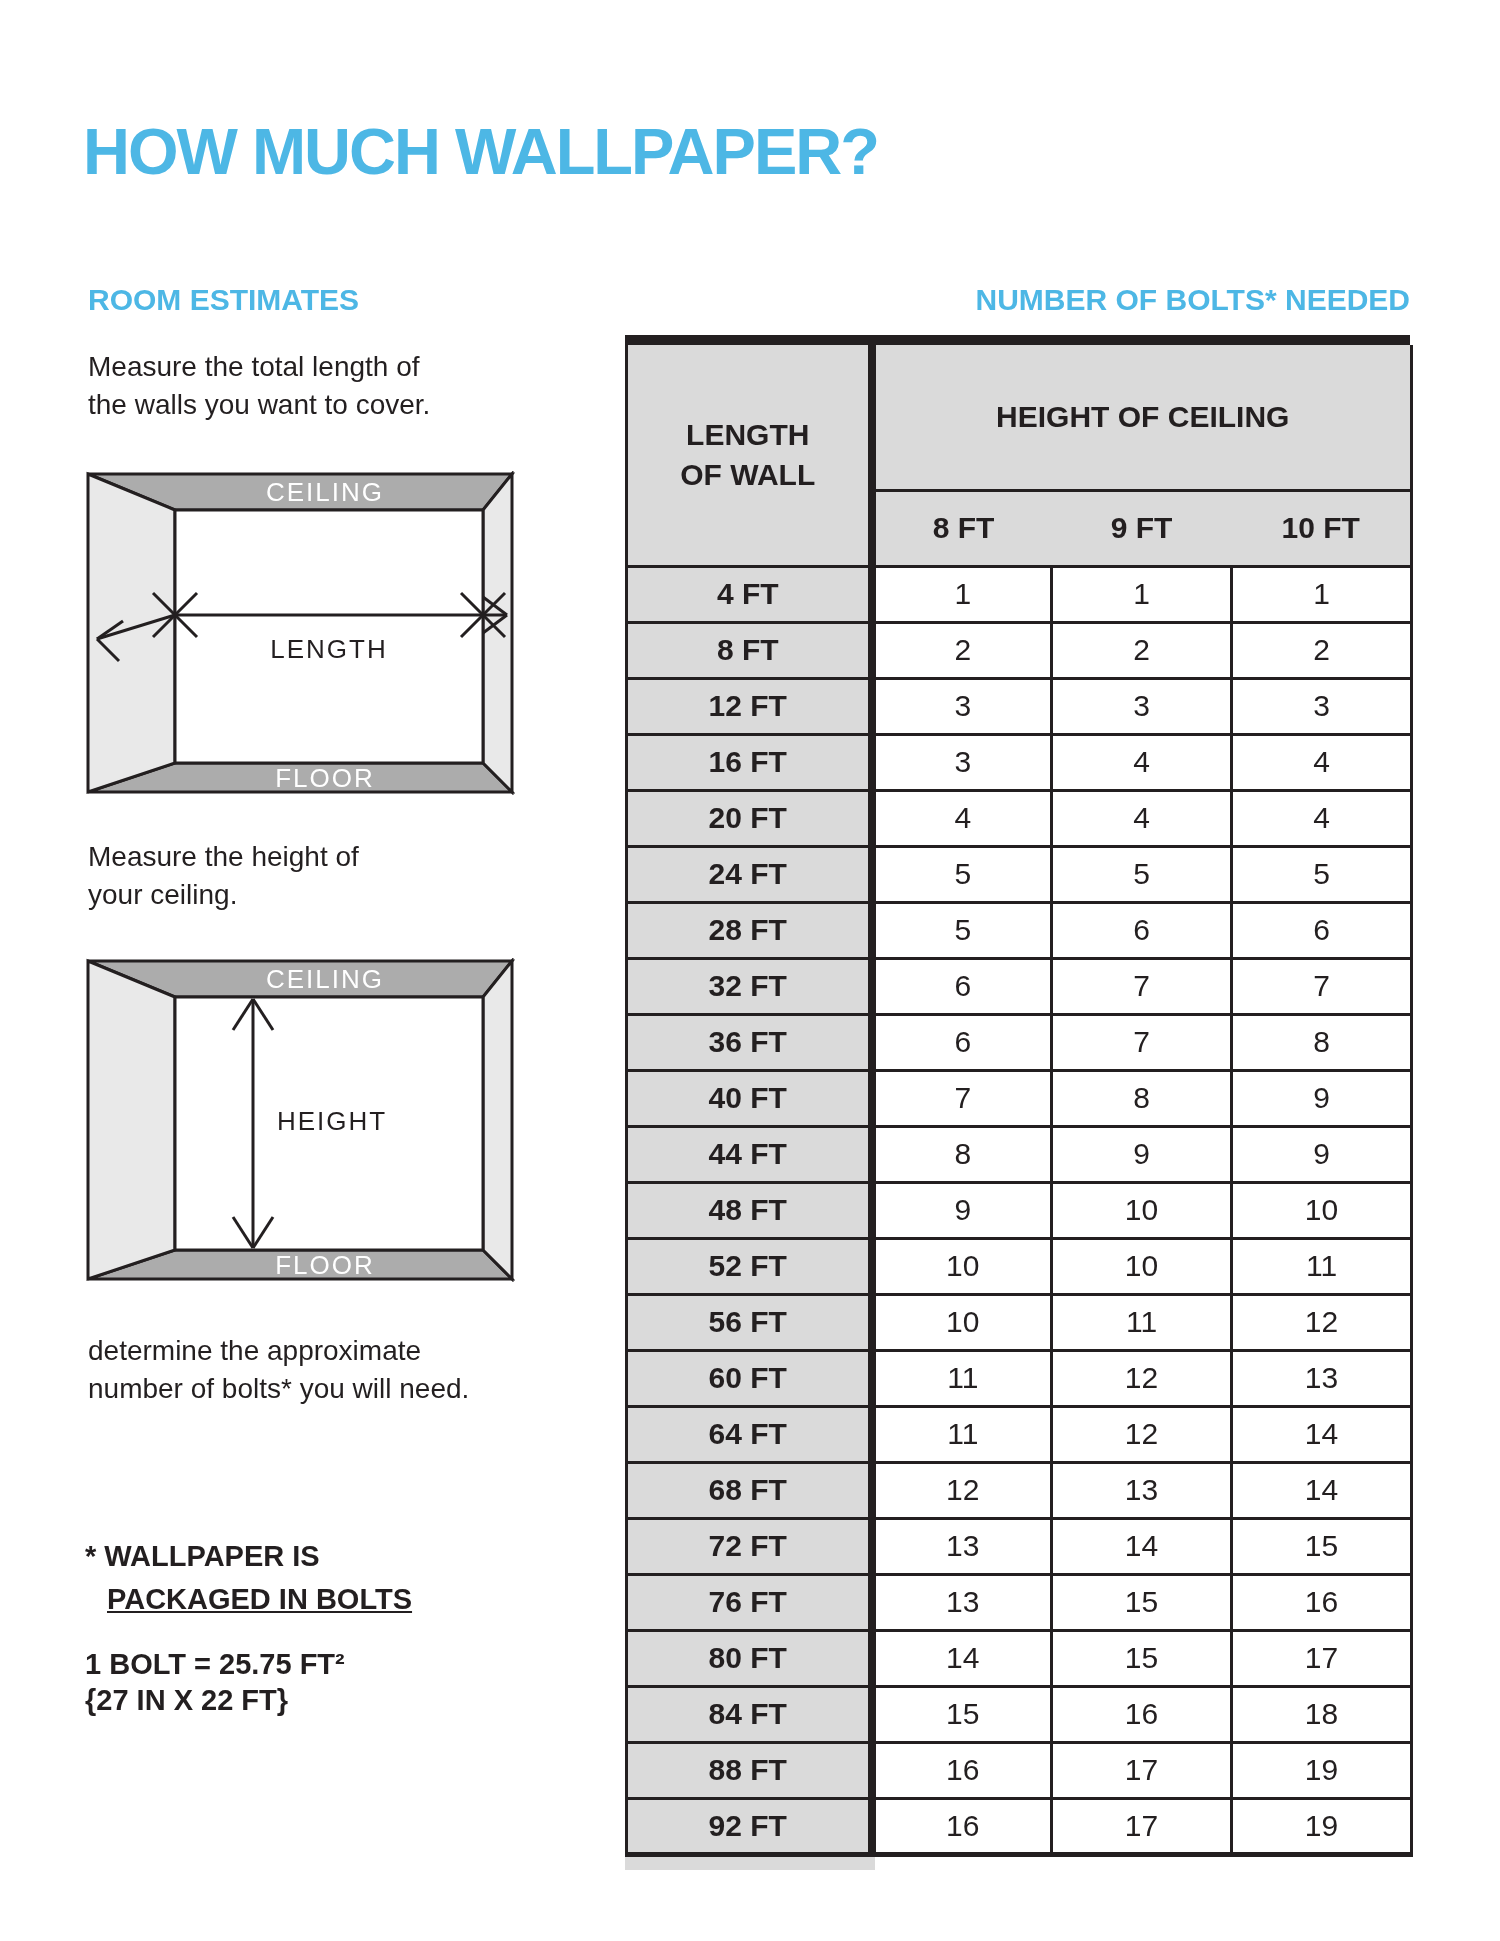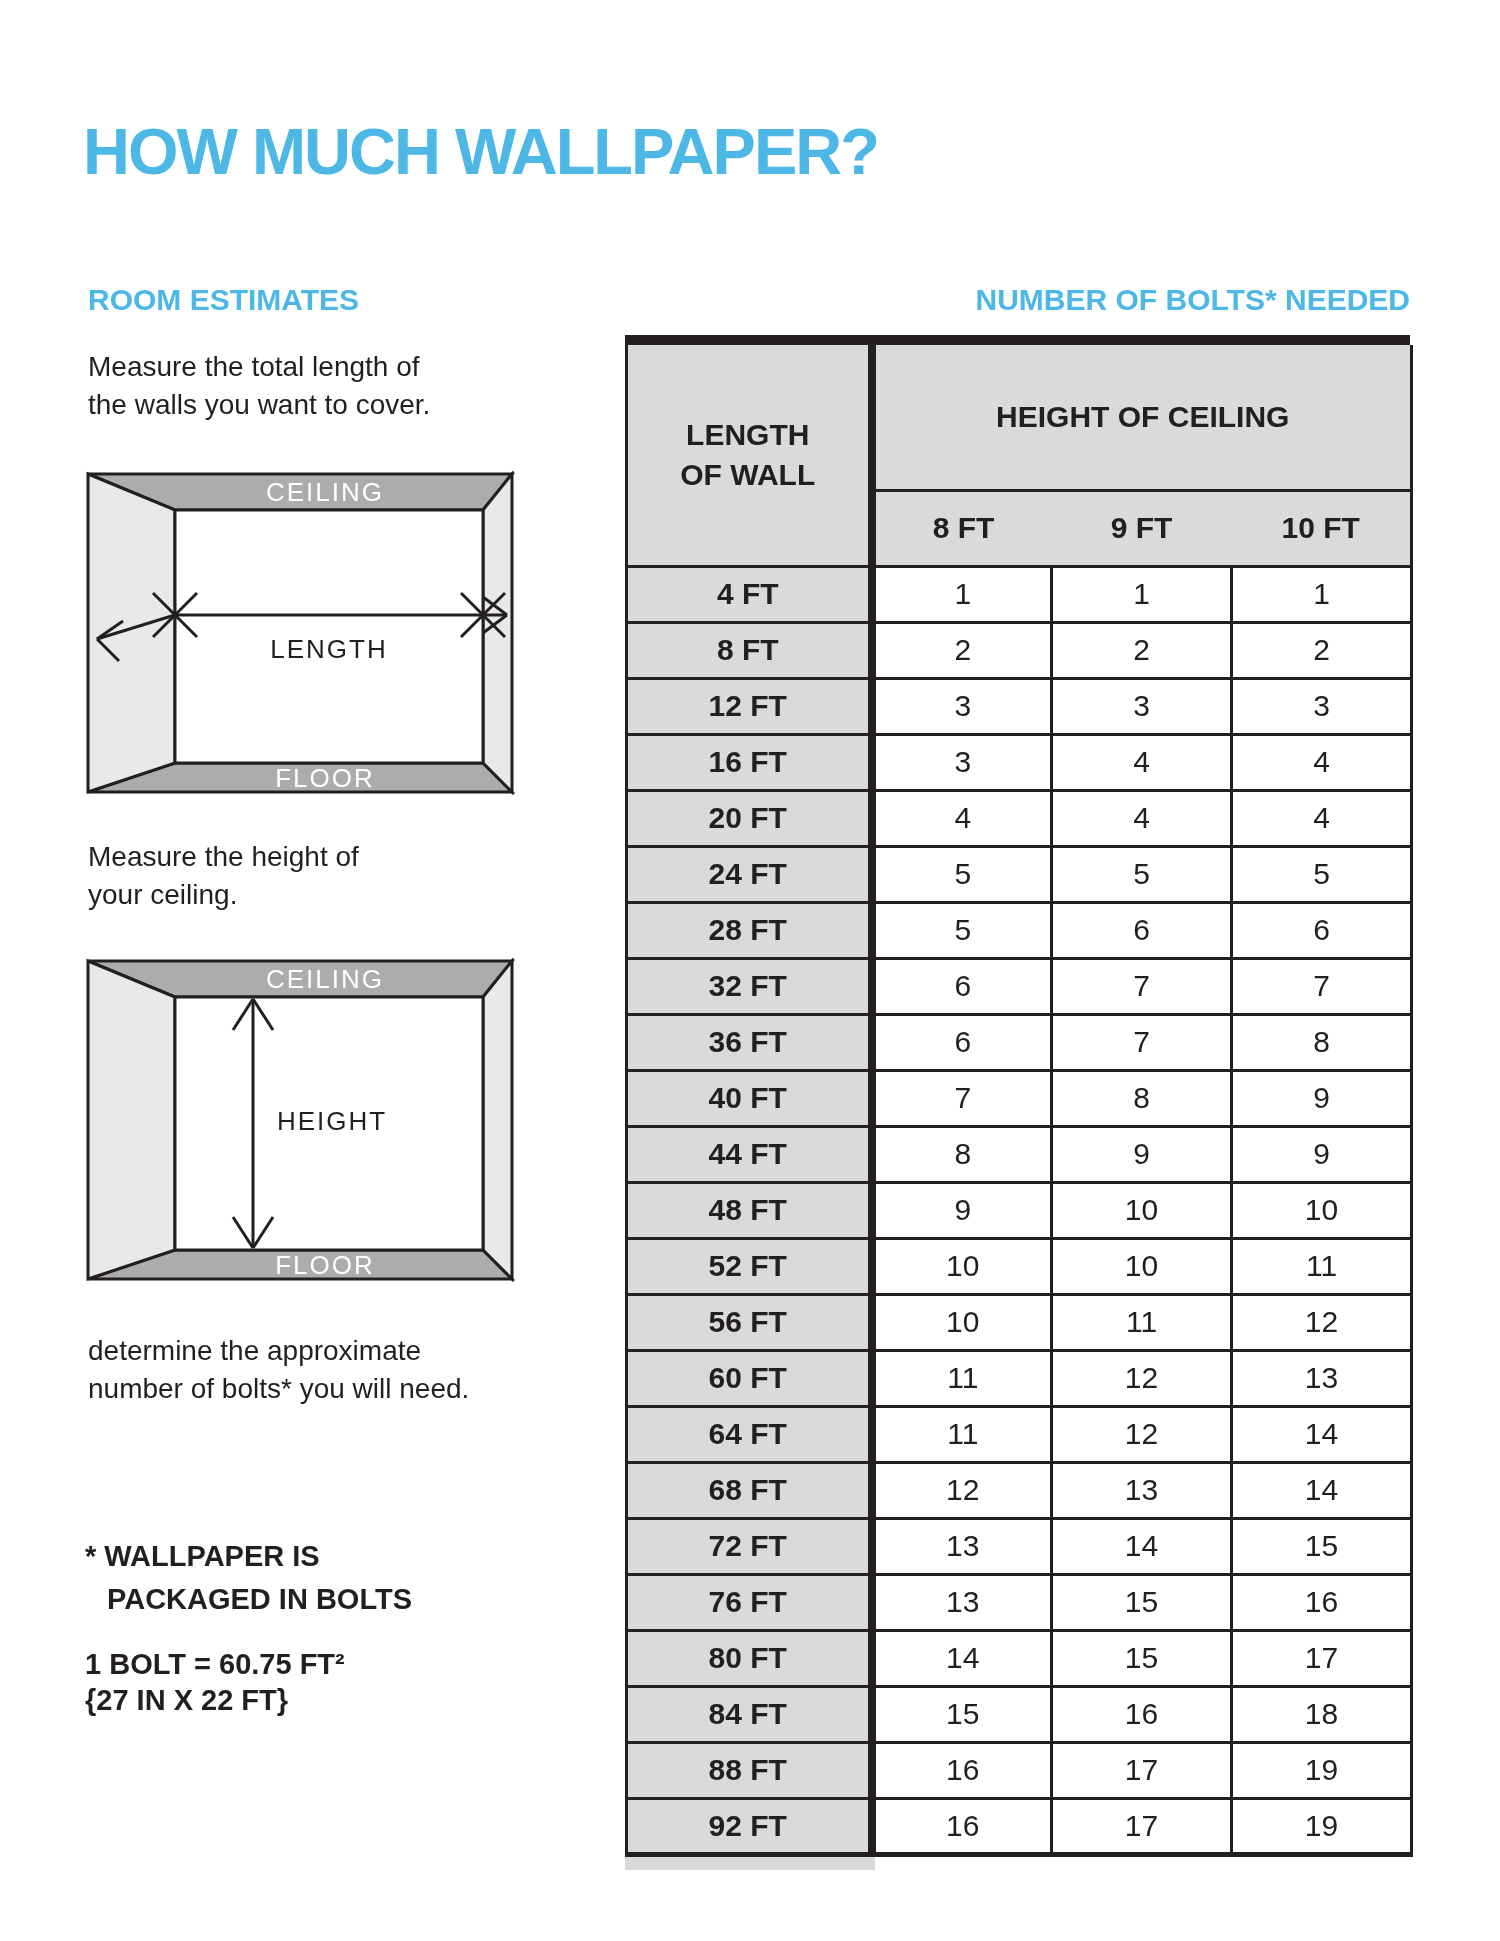--- a/index.html
+++ b/index.html
@@ -24,21 +24,21 @@
   .section-heading{
     font-size:30px;font-weight:bold;color:var(--accent);letter-spacing:0px;white-space:nowrap;
   }
   .heading-left{top:283px;left:88px;}
   .heading-table{top:283px;left:625px;width:785px;text-align:right;}
   .para{font-size:28px;line-height:38px;color:var(--ink);}
   .para1{top:348px;left:88px;}
   .para2{top:838px;left:88px;}
   .para3{top:1332px;left:88px;}
   .note1{top:1535px;left:85px;font-size:29px;font-weight:bold;line-height:43px;}
-  .note1 .ind{padding-left:22px;}
+  .note1 .ind{padding-left:22px;text-decoration:underline;}
   .note2{top:1646px;left:85px;font-size:29px;font-weight:bold;line-height:36px;}
   .diagram1{top:471px;left:85px;}
   .diagram2{top:958px;left:85px;}
 
   .table-wrap{top:335px;left:625px;width:785px;border-top:10px solid var(--ink);}
   table.bolts{border-collapse:collapse;table-layout:fixed;width:785px;}
   table.bolts col.c1{width:245px;}
   table.bolts col.c2,table.bolts col.c3,table.bolts col.c4{width:180px;}
   table.bolts th,table.bolts td{
     text-align:center;vertical-align:middle;font-size:30px;padding:0;
@@ -133,21 +133,21 @@
   <div>determine the approximate</div>
   <div>number of bolts* you will need.</div>
 </div>
 
 <div class="abs note1">
   <div>* WALLPAPER IS</div>
   <div class="ind">PACKAGED IN BOLTS</div>
 </div>
 
 <div class="abs note2">
-  <div>1 BOLT = 60.75 FT²</div>
+  <div>1 BOLT = 25.75 FT²</div>
   <div>{27 IN X 22 FT}</div>
 </div>
 
 <div class="abs section-heading heading-table">NUMBER OF BOLTS* NEEDED</div>
 
 <div class="abs table-wrap">
   <table class="bolts">
     <colgroup>
         <col class="c1">
         <col class="c2">

